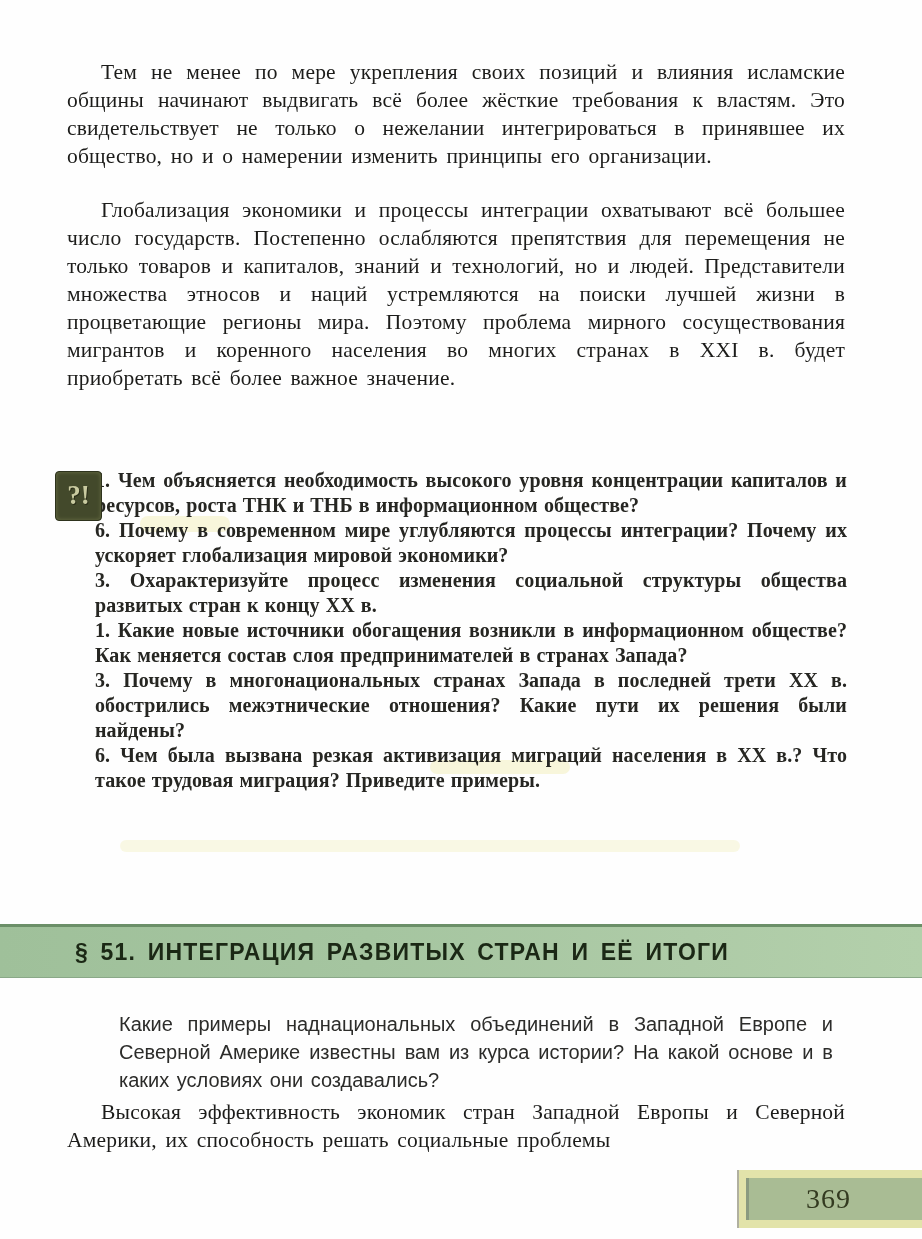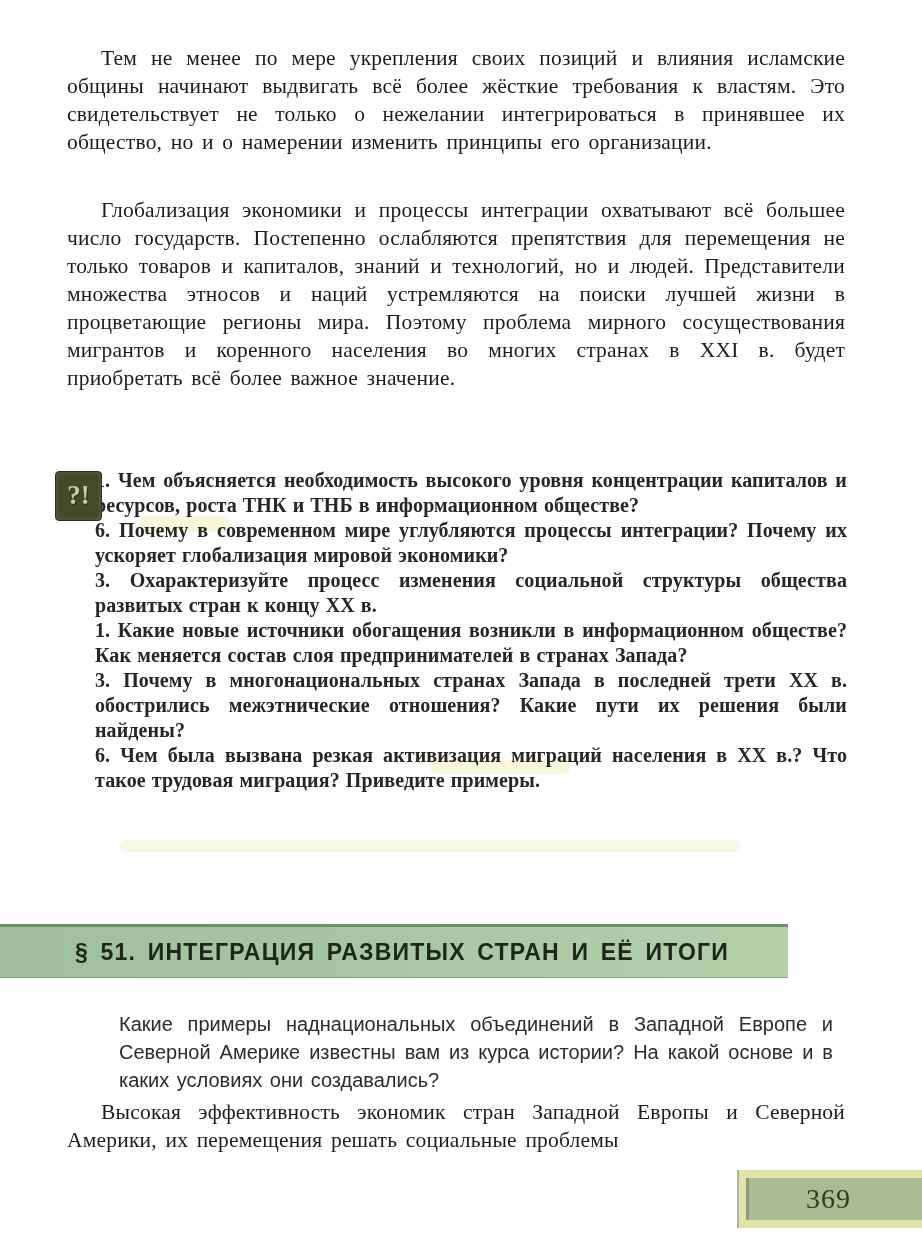--- a/index.html
+++ b/index.html
@@ -23,21 +23,21 @@
     width: 778px;
     margin: 0;
     font-size: 21.5px;
     line-height: 28px;
     text-align: justify;
     text-indent: 34px;
     letter-spacing: 0.2px;
     word-spacing: 3px;
     color: #1c1c1a;
   }
-  .par-1 { top: 44px; }
+  .par-1 { top: 58px; }
   .par-2 { top: 196px; }
 
   
   .questions {
     position: absolute;
     top: 468px;
     left: 95px;
     width: 752px;
   }
   .questions p {
@@ -71,21 +71,21 @@
     color: #c9caa0;
     text-shadow: 1px 1px 0 #2a2e18;
     transform: translateY(-1px);
   }
 
   
   .section-band {
     position: absolute;
     top: 924px;
     left: 0;
-    width: 788px;
+    width: 922px;
     height: 54px;
     background: linear-gradient(90deg, #9fc09a 0%, #a5c5a0 40%, #aecba7 75%, #b3d0ab 100%);
     border-top: 3px solid #6b8f68;
     border-bottom: 1px solid #8aa888;
     box-sizing: border-box;
   }
   .section-band h1 {
     margin: 0;
     padding: 12px 0 0 75px;
     font-family: "Liberation Sans", "DejaVu Sans", sans-serif;
@@ -181,21 +181,21 @@
     <p>3. Почему в многонациональных странах Запада в последней трети XX в. обострились межэтнические отношения? Какие пути их решения были найдены?</p>
     <p>6. Чем была вызвана резкая активизация миграций населения в XX в.? Что такое трудовая миграция? Приведите примеры.</p>
   </section>
 
   <div class="section-band">
     <h1>§ 51. ИНТЕГРАЦИЯ РАЗВИТЫХ СТРАН И ЕЁ ИТОГИ</h1>
   </div>
 
   <p class="intro-q">Какие примеры наднациональных объединений в Западной Европе и Северной Америке известны вам из курса истории? На какой основе и в каких условиях они создавались?</p>
 
-  <p class="body-par par-3">Высокая эффективность экономик стран Западной Европы и Северной Америки, их перемещения решать социальные проблемы</p>
+  <p class="body-par par-3">Высокая эффективность экономик стран Западной Европы и Северной Америки, их способность решать социальные проблемы</p>
 
   <div class="folio-band">
     <div class="folio-box">
       <span class="folio-num">369</span>
     </div>
   </div>
 
 </div>
 
 </body></html>

